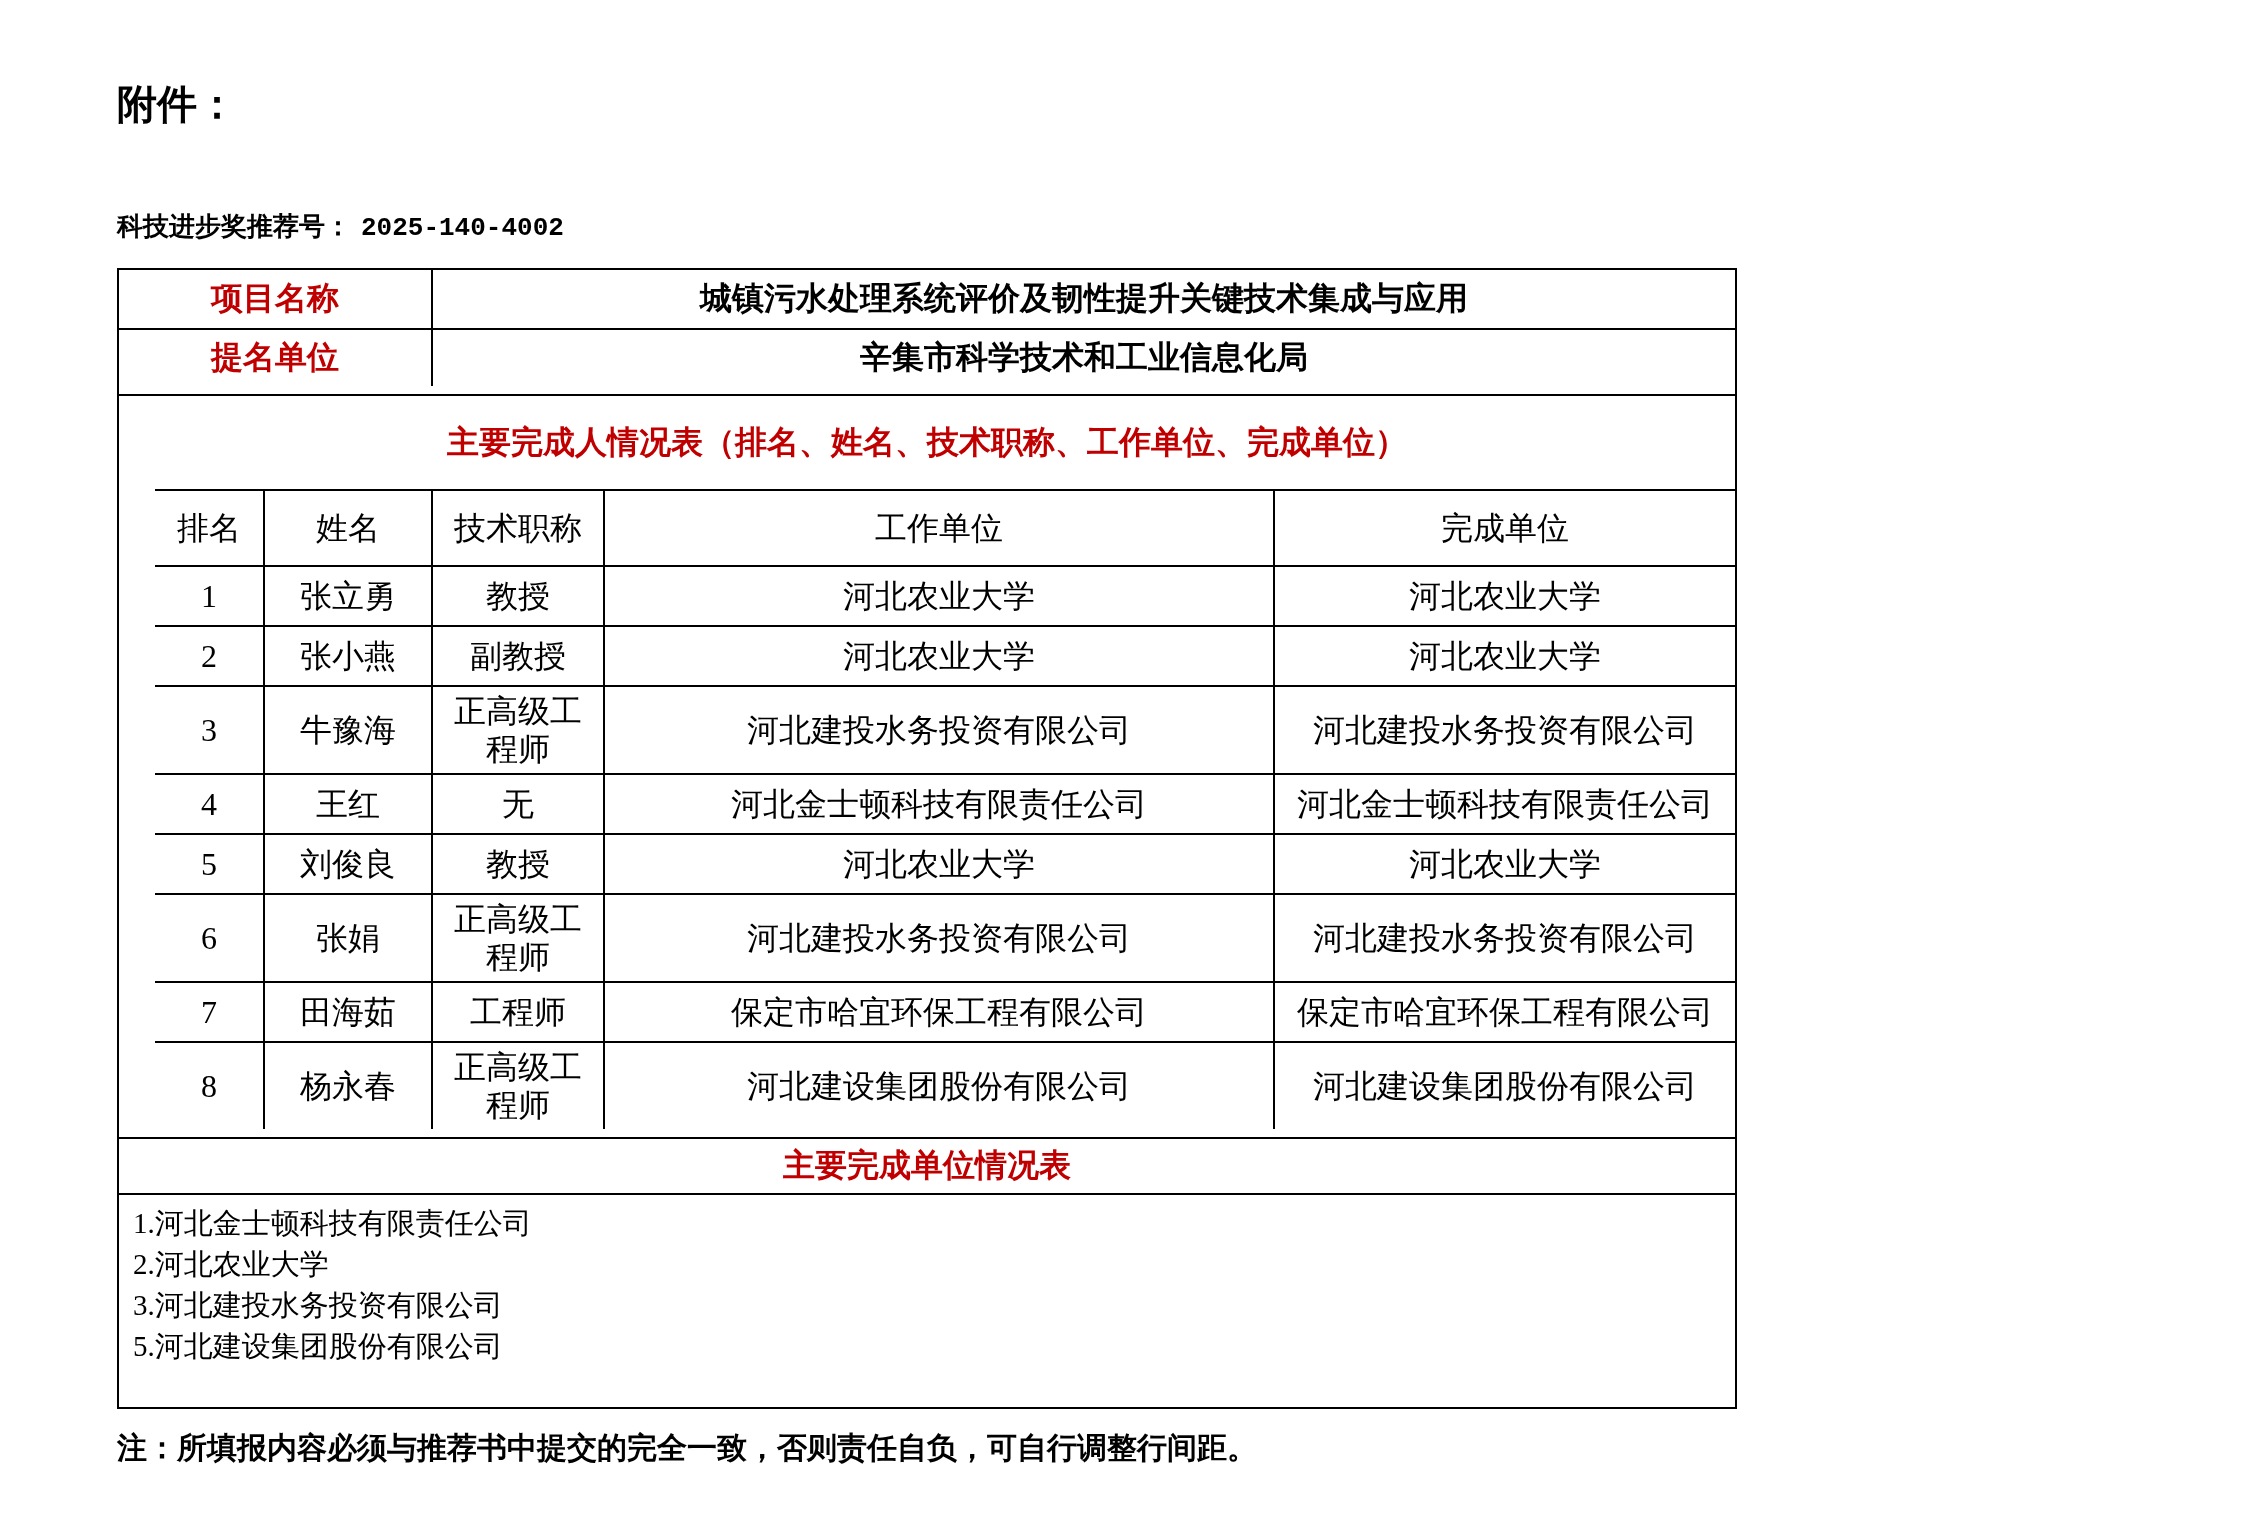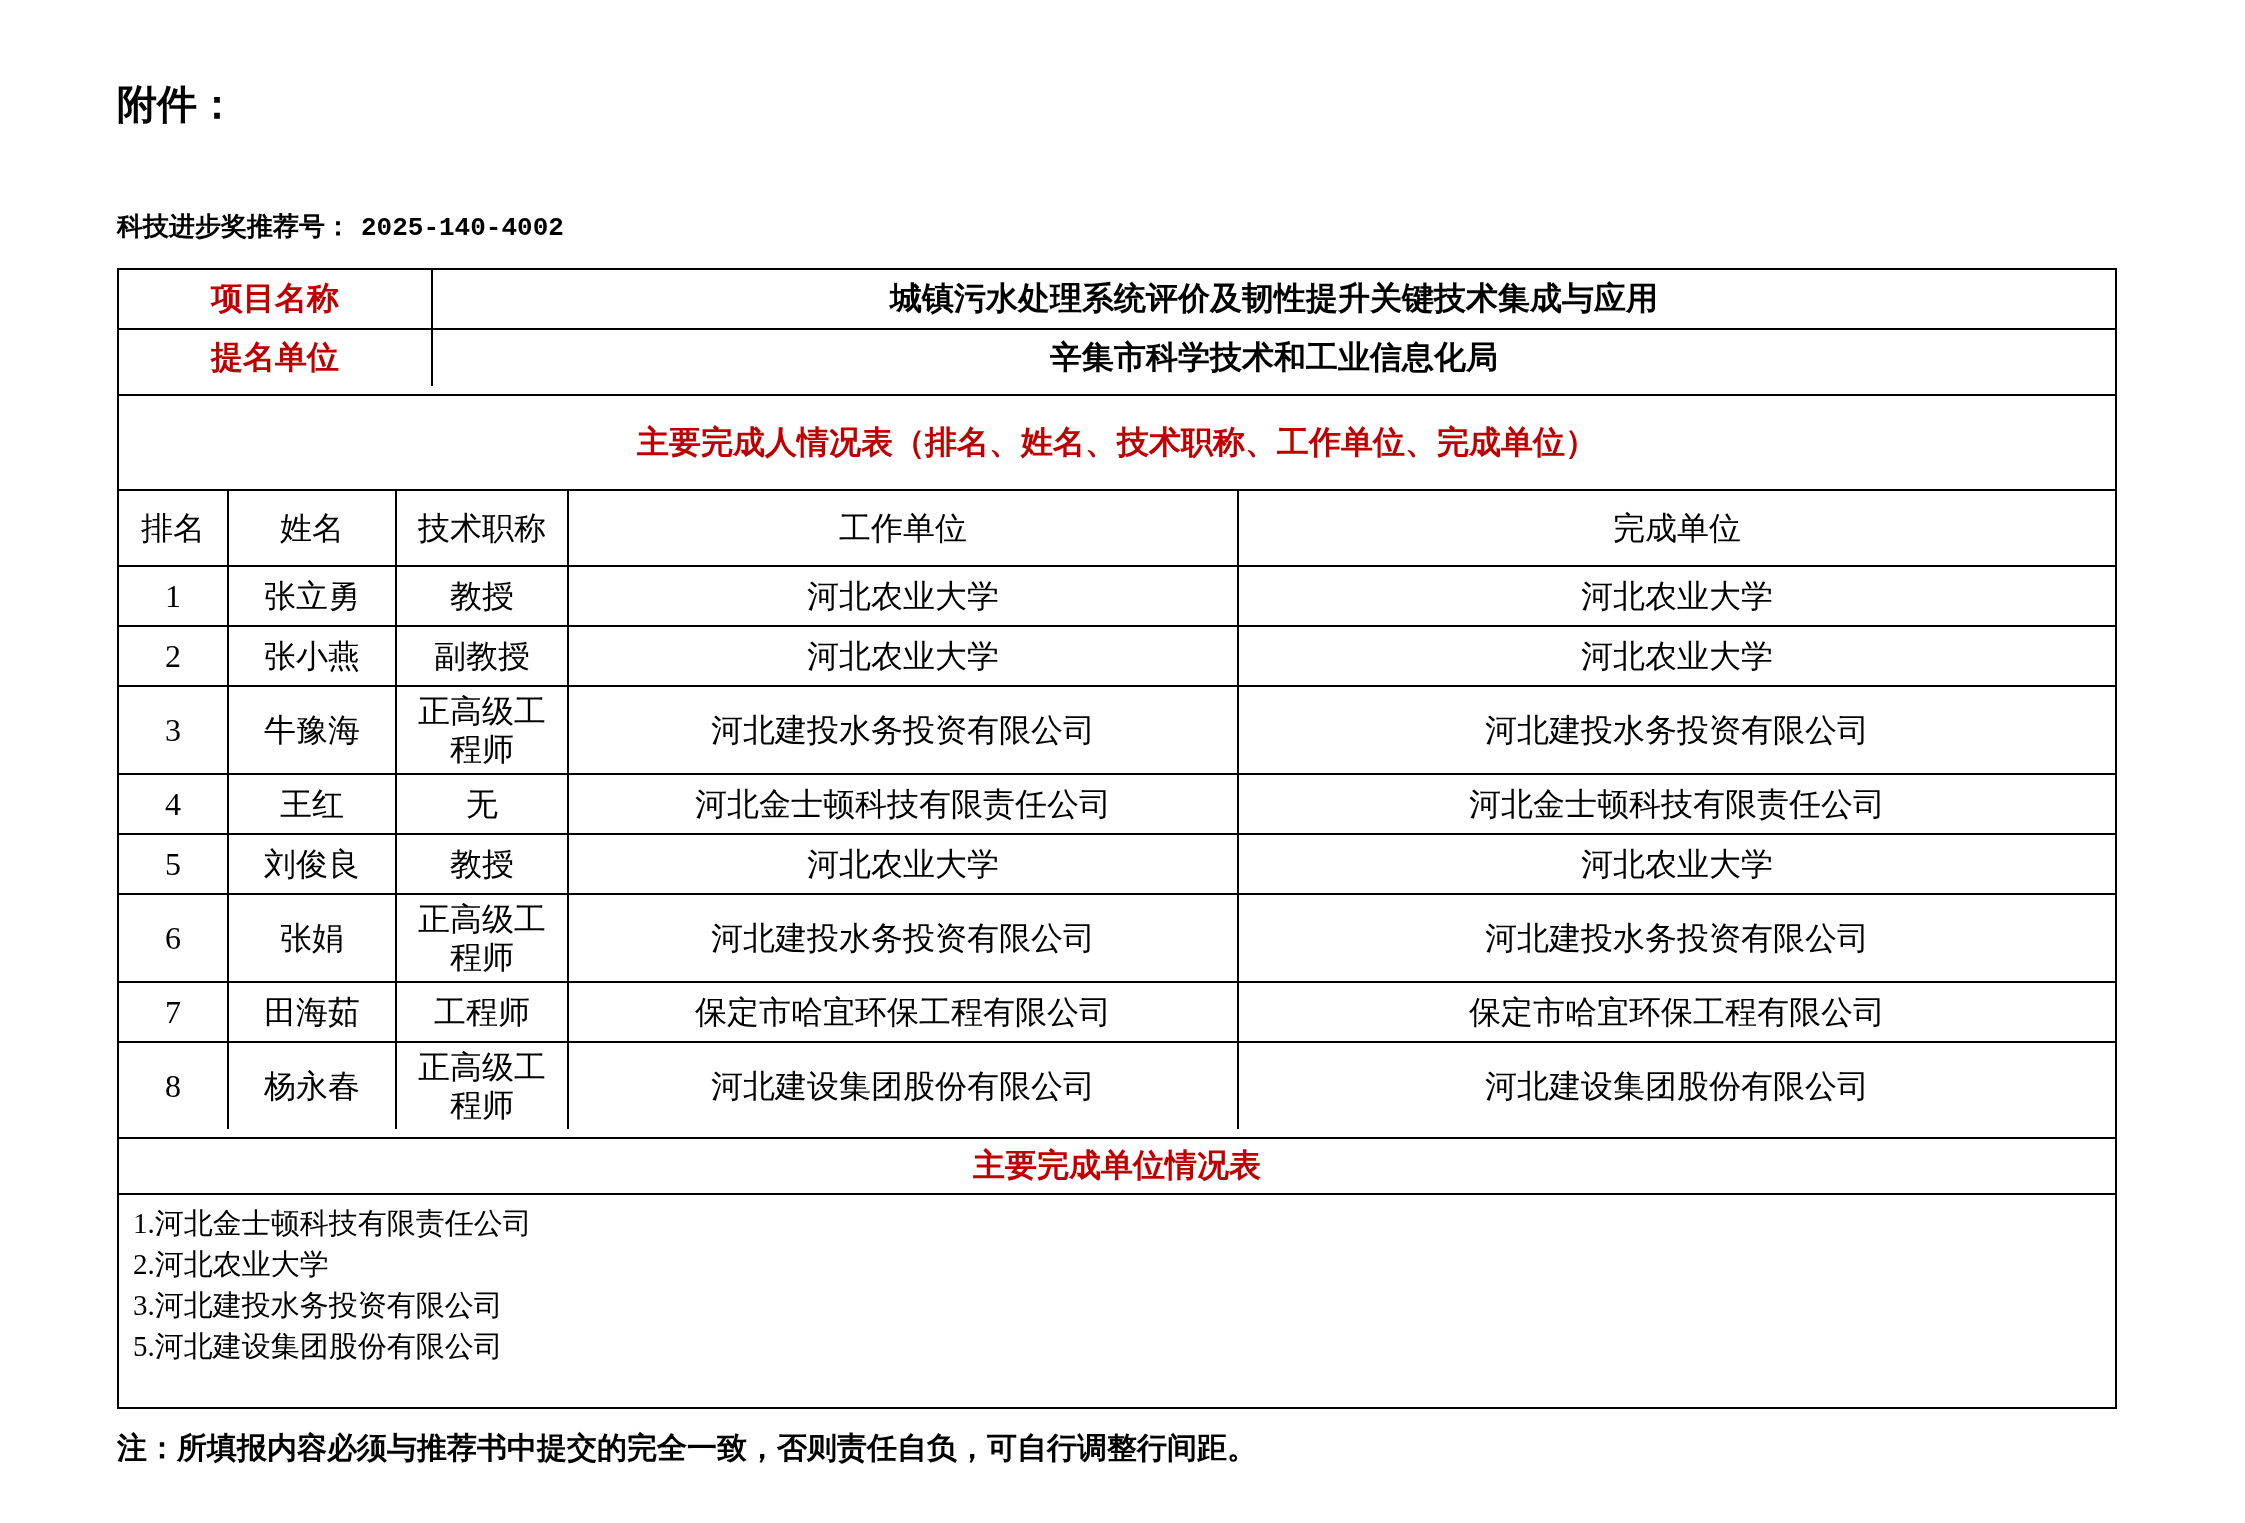--- a/index.html
+++ b/index.html
@@ -24,21 +24,21 @@
     margin-top: 74px;
     font-family: Liberation Mono, monospace;
     font-weight: bold;
     font-size: 26px;
     line-height: 48px;
   }
   .rec-line .rec-num { padding-left: 10px; }
 
   .doc-table {
     margin-top: 16px;
-    width: 2000px;
+    width: 1620px;
     border: 2px solid var(--line);
   }
 
   
   .info-row { display: grid; grid-template-columns: 314px 1fr; min-height: 58px; }
   .info-row + .info-row { border-top: 2px solid var(--line); }
   .info-label {
     border-right: 2px solid var(--line);
     display: flex; align-items: center; justify-content: center;
     color: var(--red); font-weight: bold; font-size: 32px;
@@ -55,20 +55,21 @@
     display: flex; align-items: center; justify-content: center;
     color: var(--red); font-weight: bold; font-size: 32px; text-align: center; margin-top: 8px;
   }
   .title-row.small { min-height: 56px; }
 
   
   .grid-row {
     display: grid;
     grid-template-columns: 108px 168px 172px 670px 1fr;
     border-top: 2px solid var(--line);
+    margin-left: 36px;
   }
   .grid-row .cell {
     display: flex; align-items: center; justify-content: center;
     text-align: center;
     padding: 5px 0;
     line-height: 40px;
   }
   .grid-row .cell + .cell { border-left: 2px solid var(--line); }
   .header-row { min-height: 76px; font-family: "Liberation Sans", sans-serif; font-size: 32px; }
   .person-row { min-height: 60px; font-size: 32px; }

